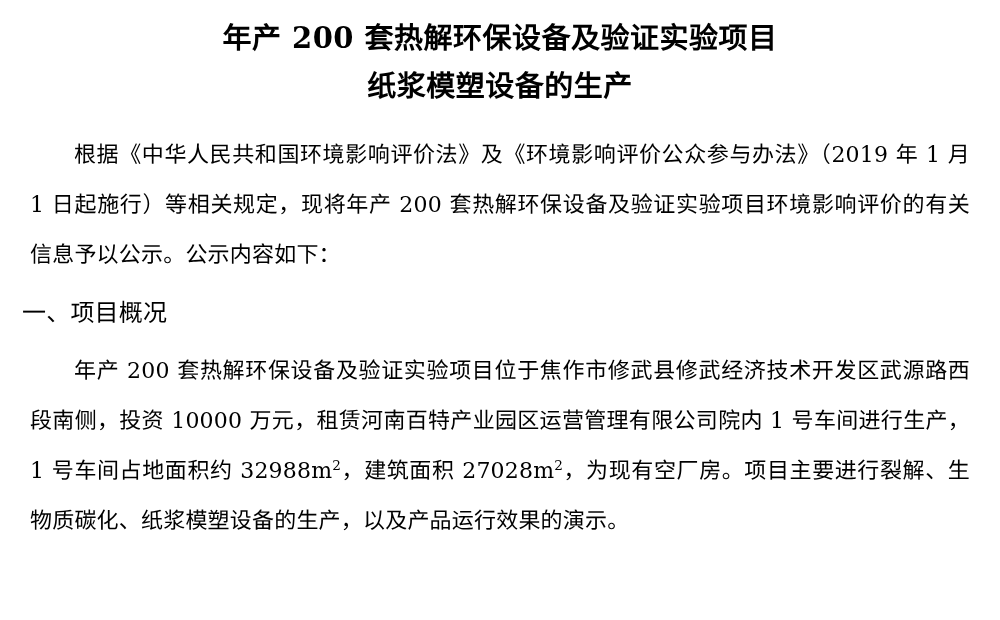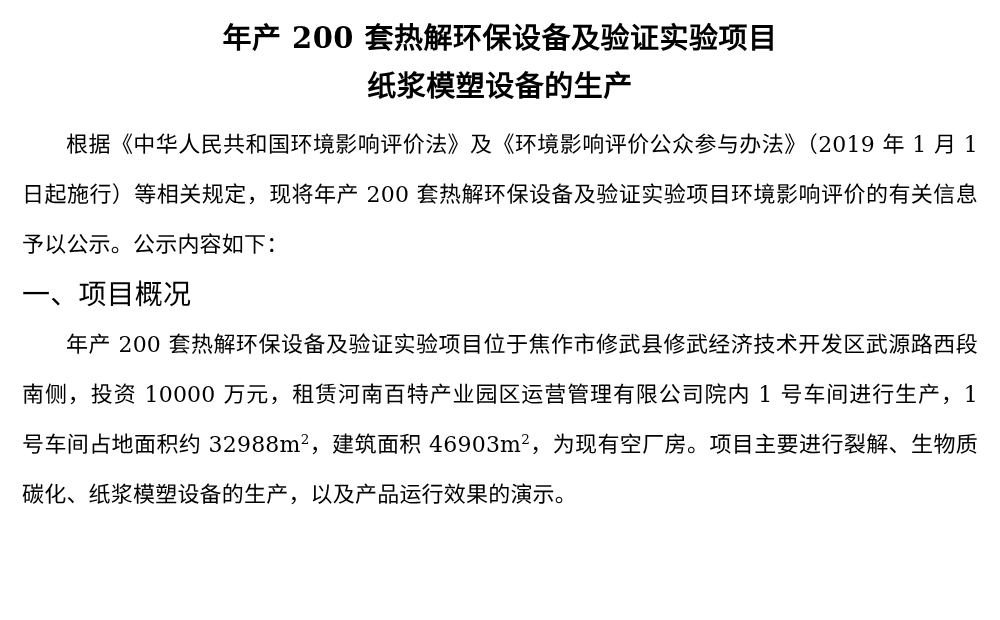--- a/index.html
+++ b/index.html
@@ -30,35 +30,35 @@
     letter-spacing: 0.5px;
     margin: 0;
     padding: 0;
   }
   .doc-title .line {
     display: block;
     white-space: nowrap;
   }
   .title-block {
     margin-top: 6px;
-    margin-bottom: 10px;
+    margin-bottom: 20px;
   }
   .body-p {
     font-size: 22px;
     line-height: 50px;
     text-align: justify;
     text-justify: inter-ideograph;
-    margin: 0;
+    margin: 8px;
     letter-spacing: 0.2px;
   }
   .indent {
     text-indent: 2em;
   }
   .section-head {
-    font-size: 28px;
+    font-size: 24px;
     line-height: 50px;
     margin: 0;
     letter-spacing: 0.2px;
   }
   sup {
     font-size: 0.62em;
     vertical-align: super;
     line-height: 0;
   }
 </style>
@@ -71,15 +71,15 @@
     <h1 class="doc-title">
       <span class="line">年产 200 套热解环保设备及验证实验项目</span>
       <span class="line">纸浆模塑设备的生产</span>
     </h1>
   </div>
 
   <p class="body-p indent">根据《中华人民共和国环境影响评价法》及《环境影响评价公众参与办法》（2019 年 1 月 1 日起施行）等相关规定，现将年产 200 套热解环保设备及验证实验项目环境影响评价的有关信息予以公示。公示内容如下：</p>
 
   <p class="section-head">一、项目概况</p>
 
-  <p class="body-p indent"><span>年产 200 套热解环保设备及验证实验项目位于焦作市修武县修武经济技术开发区武源路西段南侧，投资 10000 万元，租赁河南百特产业园区运营管理有限公司院内 1 号车间进行生产，1 号车间占地面积约 32988m</span><sup>2</sup><span>，建筑面积 46903m</span><sup>2</sup><span>，为现有空厂房。项目主要进行裂解、生物质碳化、纸浆模塑设备的生产，以及产品运行效果的演示。</span></p>
+  <p class="body-p indent"><span>年产 200 套热解环保设备及验证实验项目位于焦作市修武县修武经济技术开发区武源路西段南侧，投资 10000 万元，租赁河南百特产业园区运营管理有限公司院内 1 号车间进行生产，1 号车间占地面积约 32988m</span><sup>2</sup><span>，建筑面积 27028m</span><sup>2</sup><span>，为现有空厂房。项目主要进行裂解、生物质碳化、纸浆模塑设备的生产，以及产品运行效果的演示。</span></p>
 
 </div>
 
 </body></html>

